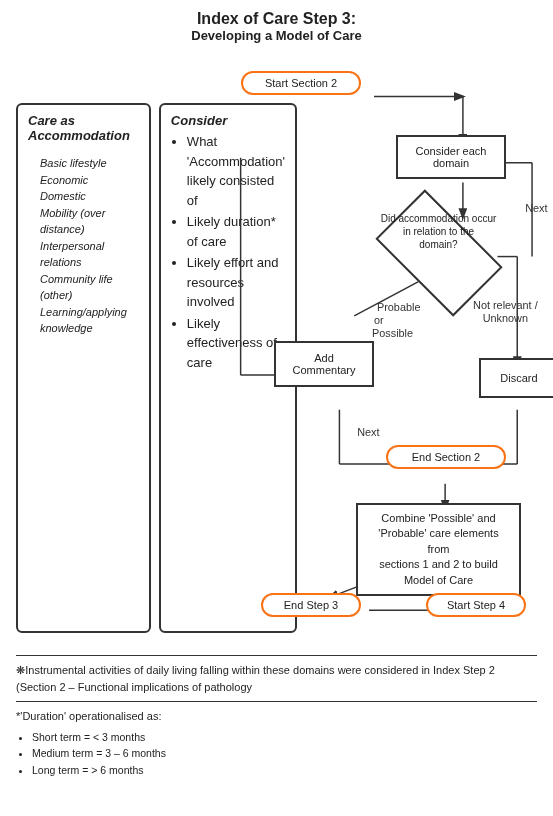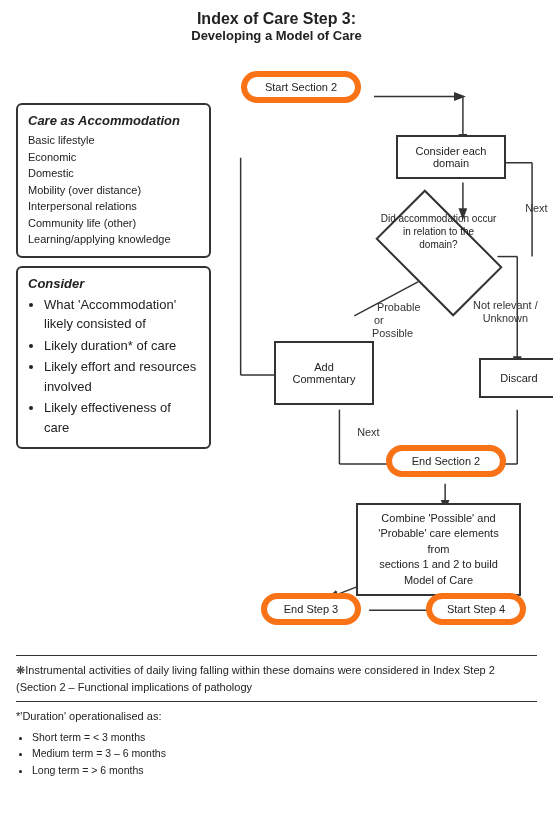--- a/index.html
+++ b/index.html
@@ -45,21 +45,21 @@
       flex-direction: row;
       gap: 0;
       position: relative;
     }
 
     
     .left-panel {
       width: 195px;
       flex-shrink: 0;
       display: flex;
-      flex-direction: column;
+      flex-direction: row;
       gap: 8px;
       padding-top: 50px;
     }
 
     .info-box {
       border: 2px solid #333;
       border-radius: 6px;
       padding: 8px 10px;
       background: #fff;
     }
@@ -73,21 +73,22 @@
 
     .info-box-subtitle {
       font-size: 11px;
       font-weight: bold;
       margin-bottom: 2px;
     }
 
     .domain-list {
       list-style: none;
       padding: 0;
-      margin: 0;
+      margin: 12px;
+      font-style: italic;
     }
     .domain-list li {
       font-size: 11px;
       line-height: 1.5;
     }
 
     .consider-list {
       list-style: disc;
       padding-left: 16px;
       margin: 0;
@@ -115,21 +116,21 @@
       overflow: visible;
       pointer-events: none;
     }
 
     
     .fc-node {
       position: absolute;
     }
 
     .rounded-rect {
-      border: 6px solid #f97316;
+      border: 2px solid #f97316;
       border-radius: 20px;
       background: #fff;
       display: flex;
       align-items: center;
       justify-content: center;
       text-align: center;
       padding: 4px 8px;
       font-size: 11px;
     }
 
@@ -327,21 +328,21 @@
       <div class="fc-node" style="position:absolute; top:155px; left:150px; width:155px; height:90px;">
         <div class="diamond-container" style="width:155px;height:90px;position:relative;">
           <div class="diamond" style="width:110px;height:70px;"></div>
           <div class="diamond-text" style="width:155px;height:90px;position:absolute;top:0;left:0;">
             <span style="font-size:10px;line-height:1.3;">Did accommodation occur<br>in relation to the<br>domain?</span>
           </div>
         </div>
       </div>
 
       <div class="fc-node" style="position:absolute; top:288px; left:63px; width:100px; height:58px;">
-        <div class="square-rect" style="height:64px;">
+        <div class="square-rect" style="height:46px;">
           <span>Add
 Commentary</span>
         </div>
       </div>
 
       <div class="fc-node" style="position:absolute; top:305px; left:268px; width:80px; height:40px;">
         <div class="square-rect" style="height:40px;">
           <span>Discard</span>
         </div>
       </div>

